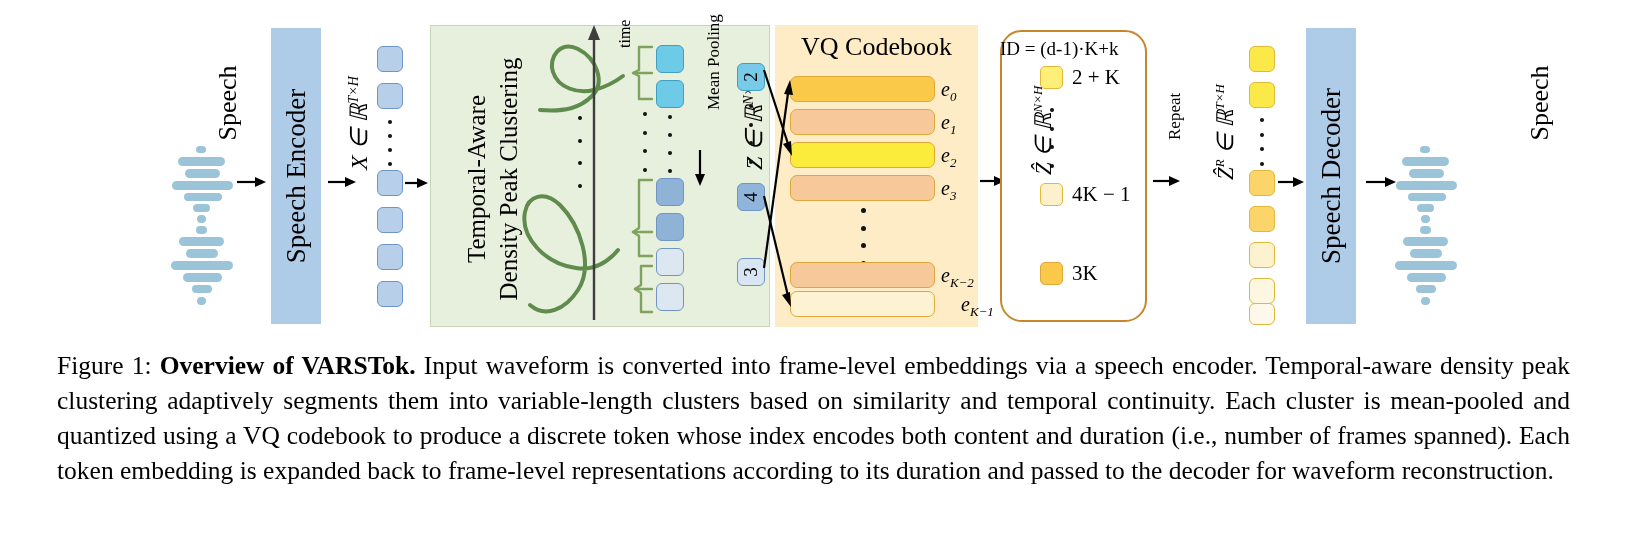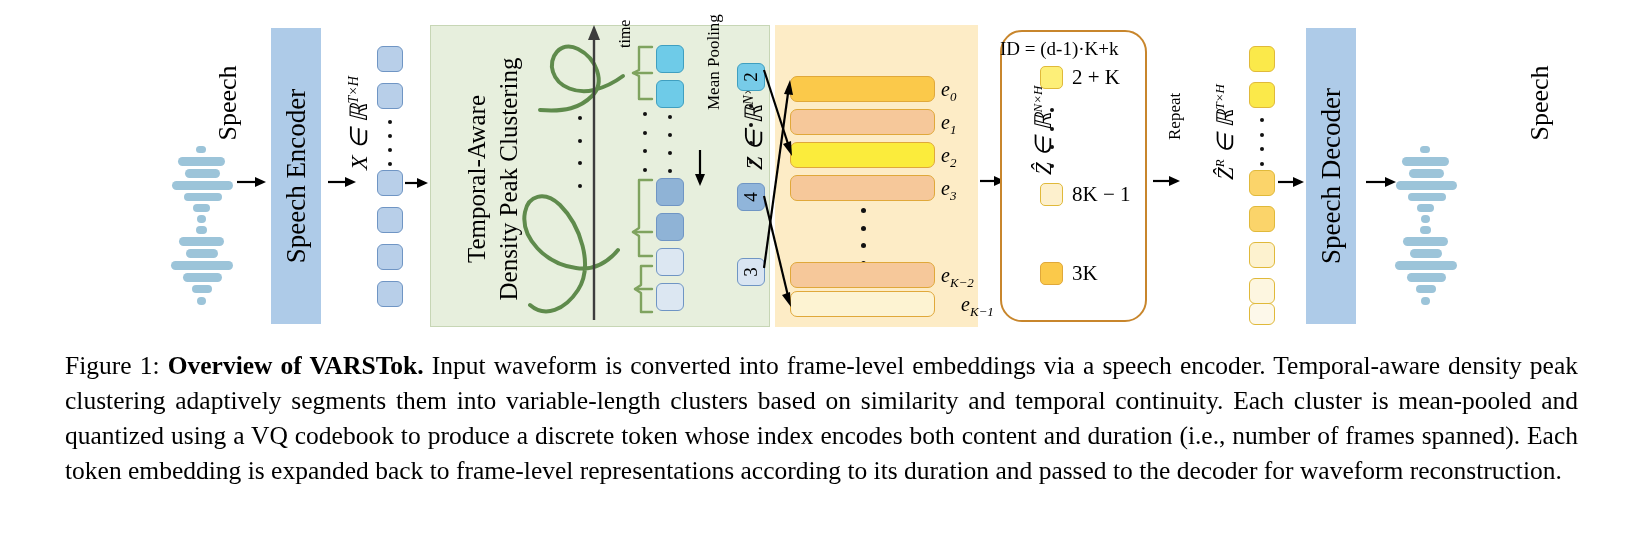--- a/index.html
+++ b/index.html
@@ -105,21 +105,20 @@
   .caption {
     position: absolute;
     left: 57px; top: 348px;
     width: 1513px;
     font-family: "Liberation Serif", serif;
     font-size: 25.5px;
     line-height: 35px;
     text-align: justify;
     text-justify: inter-word;
     color: #000;
-    margin-left: 8px;
   }
   .caption b { font-weight: bold; }
 
   svg { position: absolute; left: 0; top: 0; overflow: visible; }
 </style>
 </head>
 <body>
 
 <div id="figure">
 
@@ -279,20 +278,21 @@
       <div class="sq" style="left:737px; top:183px; width:28px; height:28px; background:#90b5da; border-color:#6f95c4;">
         <span style="position:absolute; left:50%; top:50%; transform:translate(-50%,-50%) rotate(-90deg); font-size:19px;">4</span>
       </div>
       <div class="sq" style="left:737px; top:258px; width:28px; height:28px; background:#d9e5f2; border-color:#6f95c4;">
         <span style="position:absolute; left:50%; top:50%; transform:translate(-50%,-50%) rotate(-90deg); font-size:19px;">3</span>
       </div>
     </div>
 
     <div class="orangebox" style="left:775px; top:25px; width:203px; height:302px;"></div>
 
+    <div class="mathlabel" style="left:775px; top:32px; width:203px; text-align:center; font-size:26px;">VQ Codebook</div>
 
     <div>
       <div class="cbar" style="left:790px; top:76px;  width:145px; background:#fbc94a;"></div>
       <div class="cbl" style="left:941px; top:78px;">
         <span>e</span><sub>0</sub>
       </div>
 
       <div class="cbar" style="left:790px; top:109px; width:145px; background:#f6c89a;"></div>
       <div class="cbl" style="left:941px; top:111px;">
         <span>e</span><sub>1</sub>
@@ -360,21 +360,21 @@
       <div class="mathlabel" style="left:1072px; top:65px; font-size:21px;">2 + K</div>
 
       <div class="vdots" style="left:1049px; top:108px; width:6px; height:60px;">
         <i></i>
           <i></i>
           <i></i>
           <i></i>
       </div>
 
       <div class="sq sqsmall" style="left:1040px; top:183px; width:23px; height:23px; background:#fdf0cd; border-color:#e0b93a;"></div>
-      <div class="mathlabel" style="left:1072px; top:182px; font-size:21px;">8K − 1</div>
+      <div class="mathlabel" style="left:1072px; top:182px; font-size:21px;">4K − 1</div>
 
       <div class="sq sqsmall" style="left:1040px; top:262px; width:23px; height:23px; background:#fbc94a; border-color:#e0a83a;"></div>
       <div class="mathlabel" style="left:1072px; top:261px; font-size:21px;">3K</div>
     </div>
 
     <svg width="1625" height="340" style="pointer-events:none;">
       <line x1="1153" y1="181" x2="1172" y2="181" stroke="#000" stroke-width="2.2"></line>
       <polygon points="1180,181 1169,176 1169,186" fill="#000"></polygon>
     </svg>
     <div style="position:absolute; left:1167px; top:140px; width:0; height:0;">

